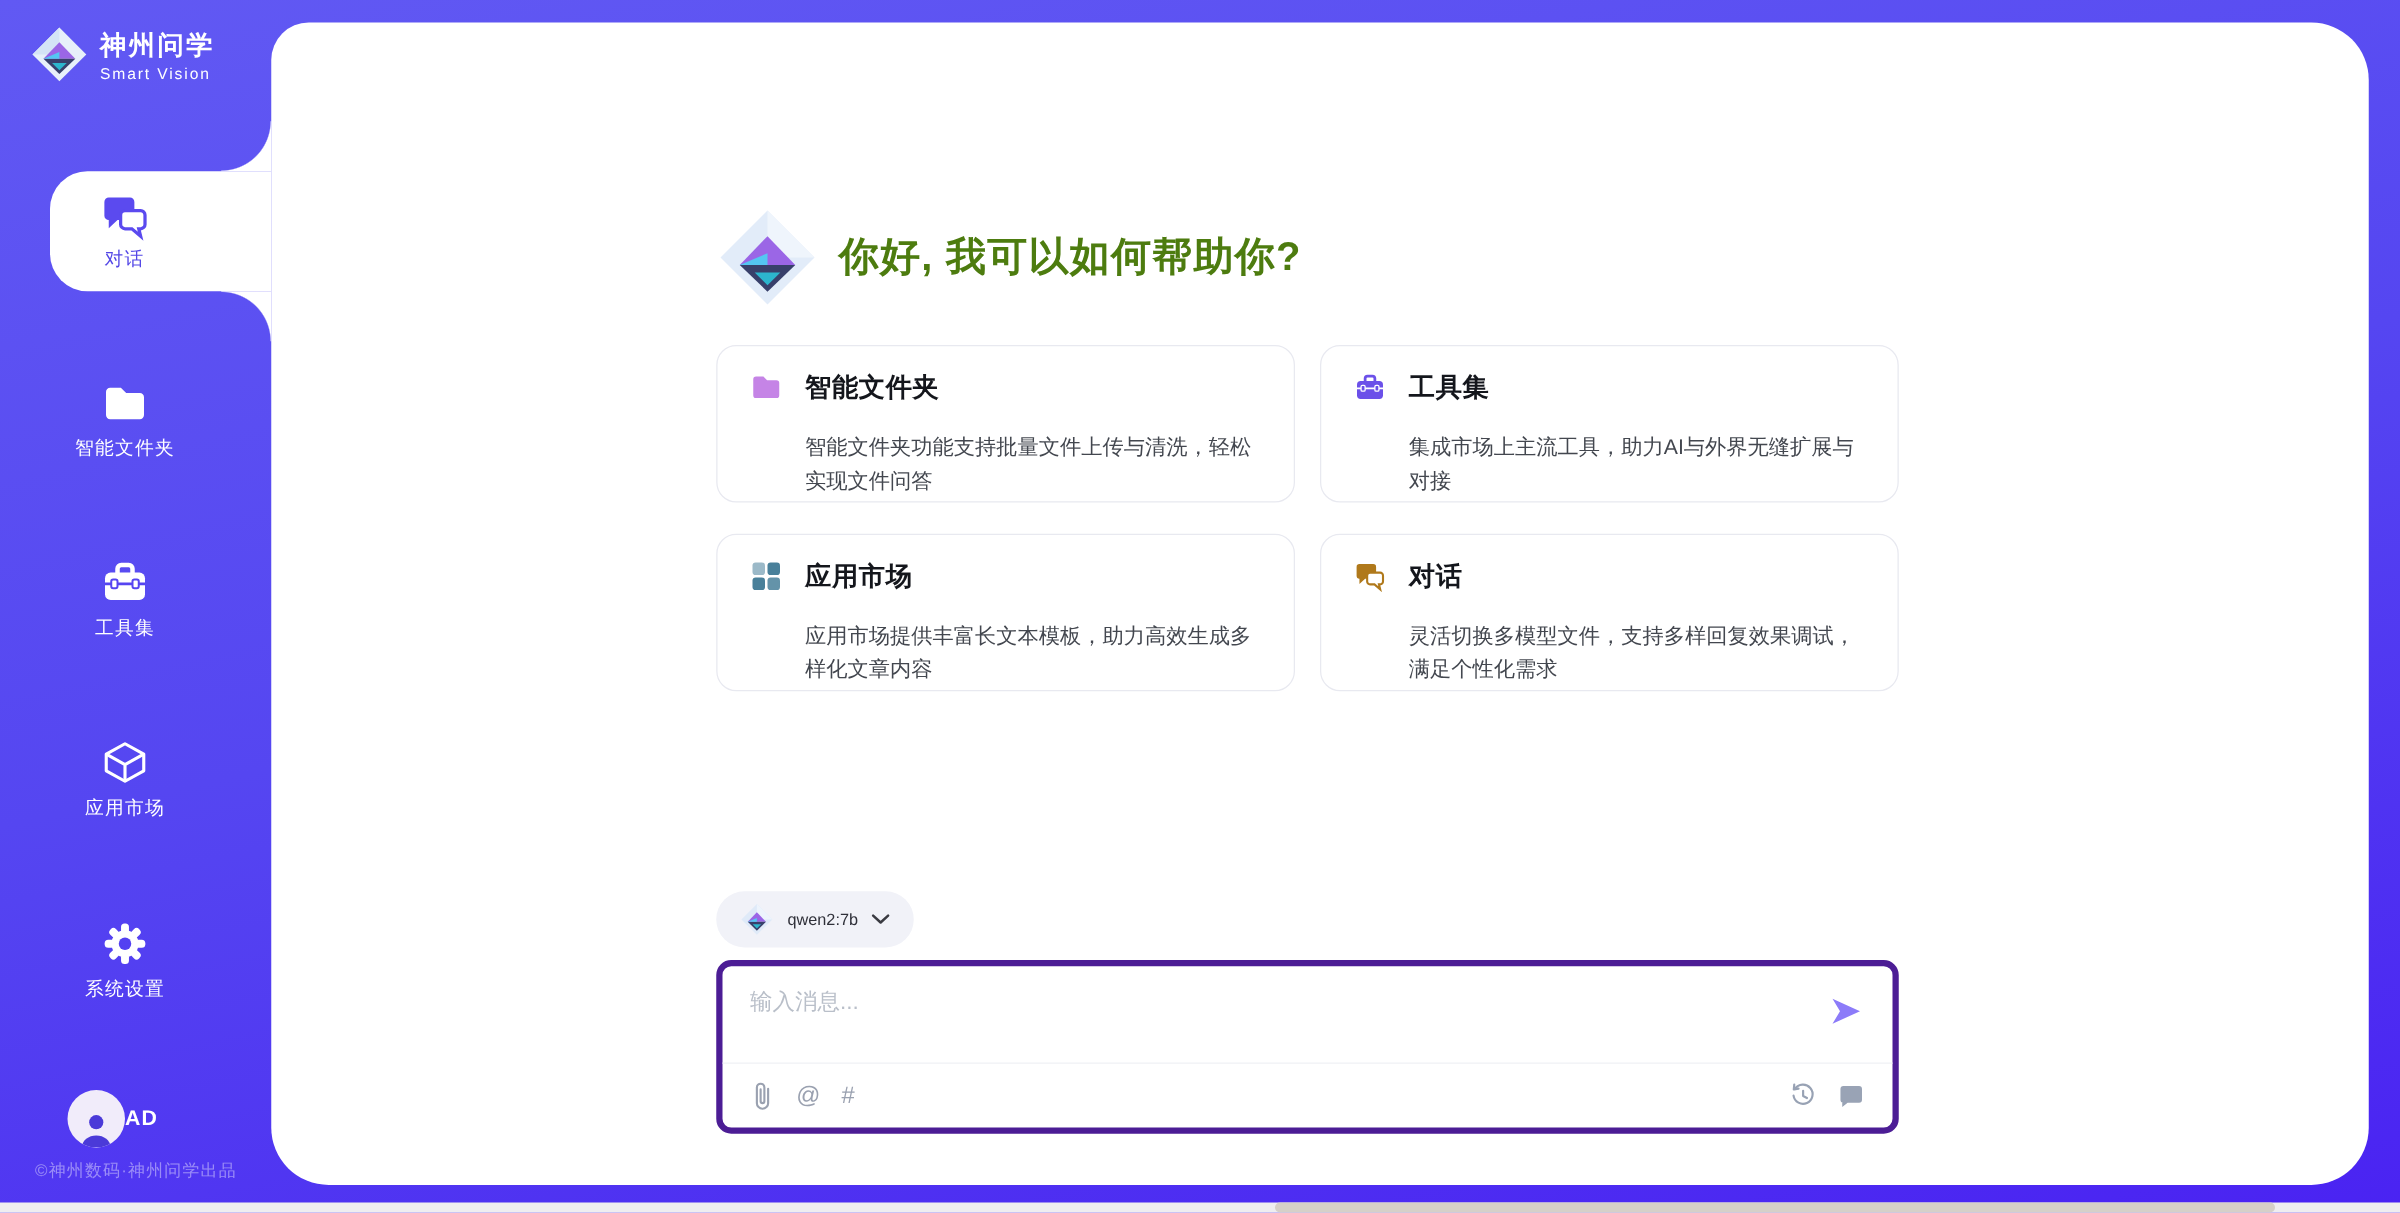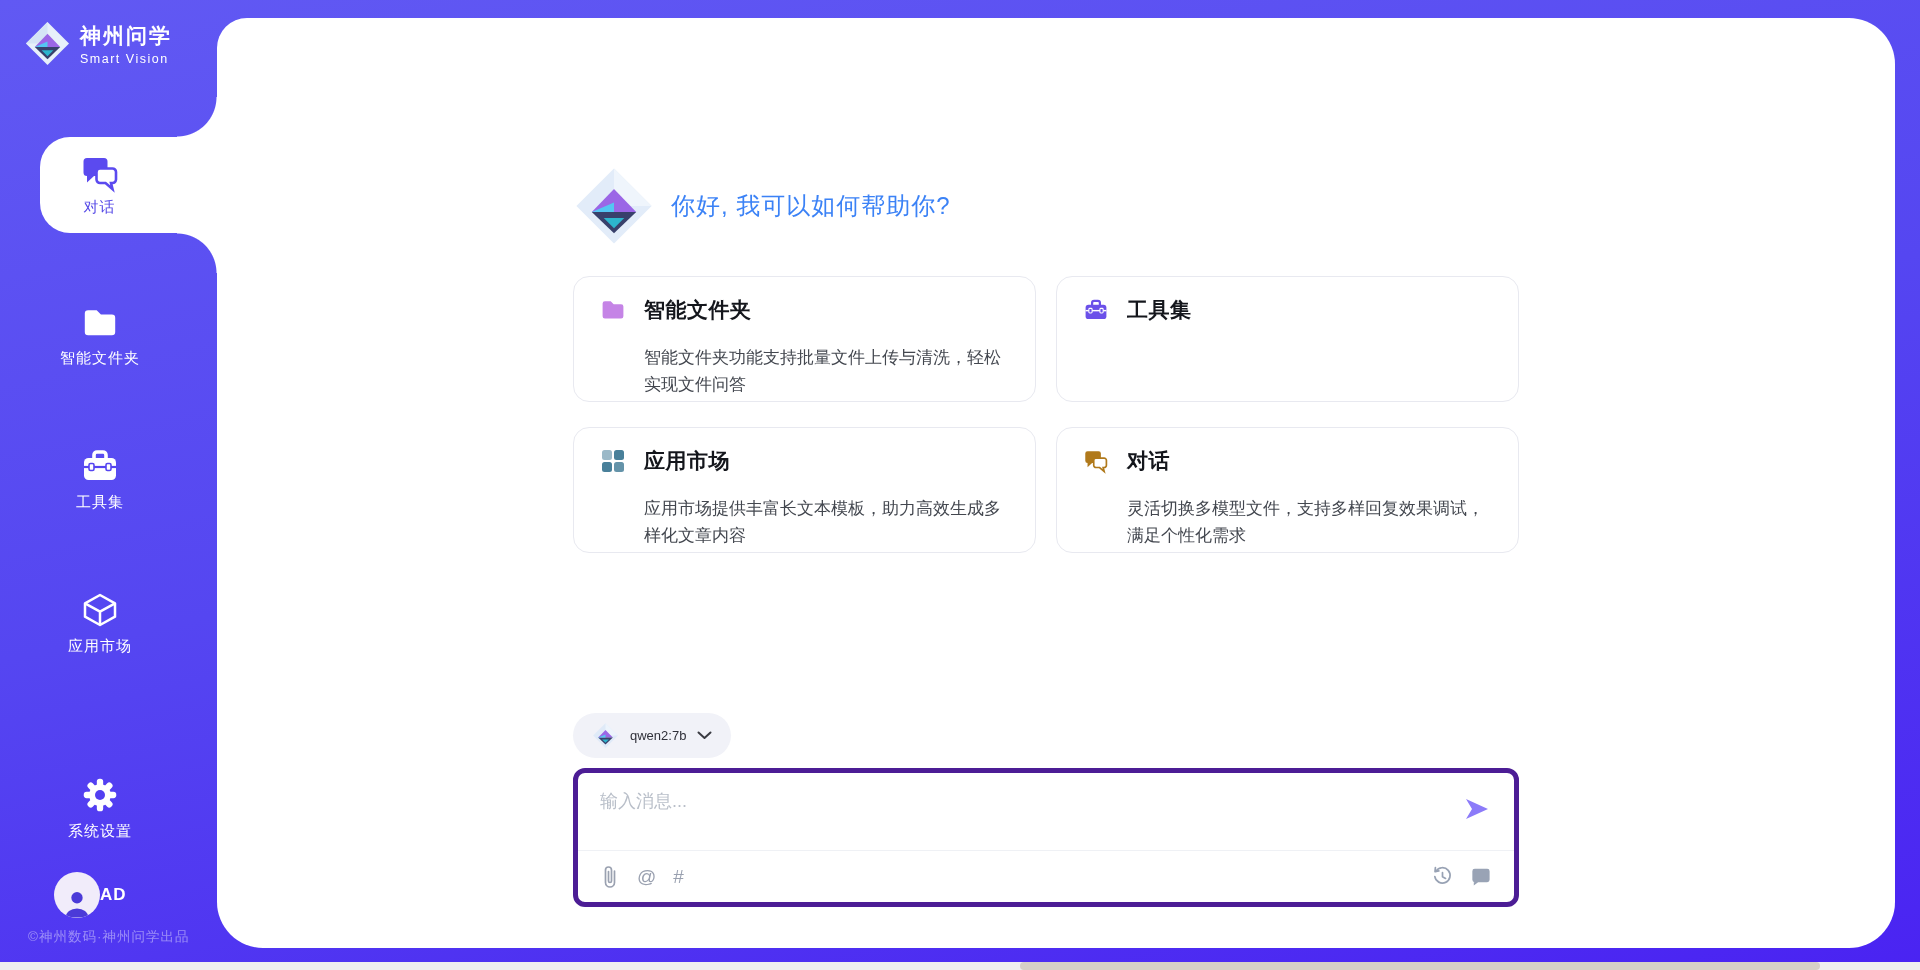--- a/index.html
+++ b/index.html
@@ -37,21 +37,21 @@
   .user-row { position:absolute; left:54px; top:872px; display:flex; align-items:center; gap:0;font-weight:bold; }
   .avatar { width:46px; height:46px; border-radius:50%; background:#F1ECFA;
     display:flex; align-items:flex-end; justify-content:center; overflow:hidden; }
   .user-name { color:#fff; font-size:17px; letter-spacing:1px; }
 
   .side-footer { position:absolute; left:28px; top:928px; color:rgba(255,255,255,.42);
     font-size:13.5px; letter-spacing:1px; }
 
   
   .greeting { position:absolute; left:356px; top:147px; display:flex; align-items:center; gap:16px; }
-  .greeting-title { font-size:24px; font-weight:normal; color:#3b82f6; letter-spacing:1px; }
+  .greeting-title { font-size:32px; font-weight:bold; color:#4d7c0f; letter-spacing:1px; }
 
   .cards { position:absolute; left:356px; top:258px; width:946px;
     display:grid; grid-template-columns:463px 463px; column-gap:20px; row-gap:25px; }
   .card { height:126px; background:#fff; border:1px solid #E8E9F0; border-radius:16px;
     padding:19px 24px 0 26px; cursor:pointer; }
   .card-head { display:flex; align-items:center; gap:18px; }
   .card-title { font-size:21px; font-weight:bold; color:#14161C; letter-spacing:.5px; }
   .card-desc { margin:20px 0 0 44px; font-size:17px; line-height:27px; color:#43474F; }
 
   .model-pill { position:absolute; left:356px; top:695px; height:45px; display:inline-flex;
@@ -121,20 +121,21 @@
             <svg width="26" height="26" viewBox="0 0 40 40">
               <path d="M14 13 V9 a3 3 0 0 1 3-3 h6 a3 3 0 0 1 3 3 v4" fill="none" stroke="#6B50E9" stroke-width="3.4"></path>
               <rect x="4" y="12" width="32" height="22" rx="4.5" fill="#6B50E9"></rect>
               <line x1="4" y1="21" x2="36" y2="21" stroke="#fff" stroke-width="2.2"></line>
               <rect x="9" y="17.5" width="5" height="7" rx="1.5" fill="#6B50E9" stroke="#fff" stroke-width="1.6"></rect>
               <rect x="26" y="17.5" width="5" height="7" rx="1.5" fill="#6B50E9" stroke="#fff" stroke-width="1.6"></rect>
             </svg>
           </span>
           <span class="card-title">工具集</span>
         </div>
+        <div class="card-desc">集成市场上主流工具，助力AI与外界无缝扩展与对接</div>
       </div>
 
       <div class="card">
         <div class="card-head">
           <span class="icon">
             <svg width="26" height="26" viewBox="0 0 26 26">
               <rect x="2" y="2" width="10" height="10" rx="2.5" fill="#49809A" opacity="0.55"></rect>
               <rect x="14" y="2" width="10" height="10" rx="2.5" fill="#49809A"></rect>
               <rect x="2" y="14" width="10" height="10" rx="2.5" fill="#49809A"></rect>
               <rect x="14" y="14" width="10" height="10" rx="2.5" fill="#49809A" opacity="0.85"></rect>
@@ -271,21 +272,21 @@
     <div class="nav-item" style="top:590px;">
       <span class="icon">
         <svg width="40" height="40" viewBox="0 0 48 48">
           <path d="M24 6 L42 16 V32 L24 42 L6 32 V16 Z" fill="none" stroke="#fff" stroke-width="3" stroke-linejoin="round"></path>
           <path d="M6 16 L24 26 L42 16 M24 26 V42" fill="none" stroke="#fff" stroke-width="3" stroke-linejoin="round"></path>
         </svg>
       </span>
       <span class="nav-label">应用市场</span>
     </div>
 
-    <div class="nav-item" style="top:775px;">
+    <div class="nav-item" style="top:735px;">
       <span class="icon">
         <svg width="40" height="40" viewBox="0 0 48 48">
           <defs>
             <mask id="gearHole">
               <rect x="0" y="0" width="48" height="48" fill="#fff"></rect>
               <circle cx="24" cy="24" r="6" fill="#000"></circle>
             </mask>
           </defs>
           <g mask="url(#gearHole)" fill="#fff">
             <circle cx="24" cy="24" r="13"></circle>

